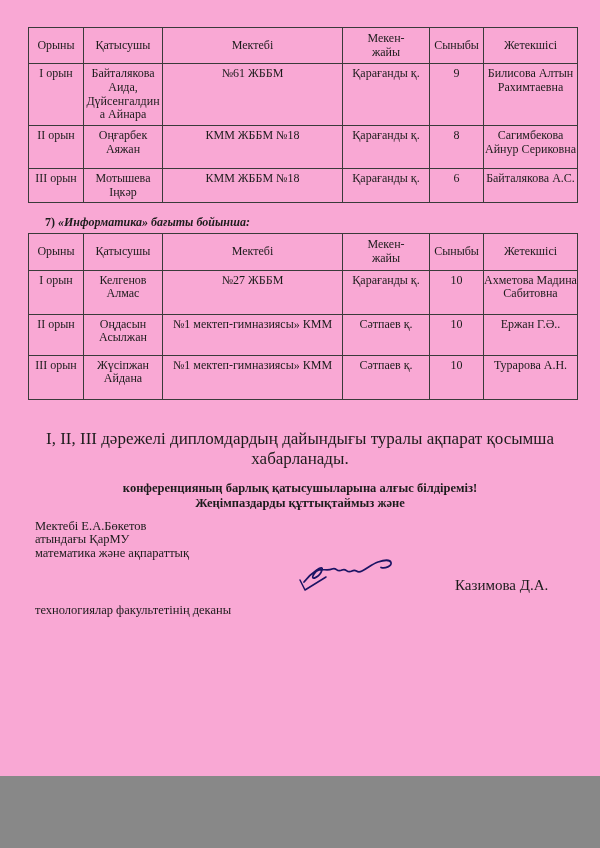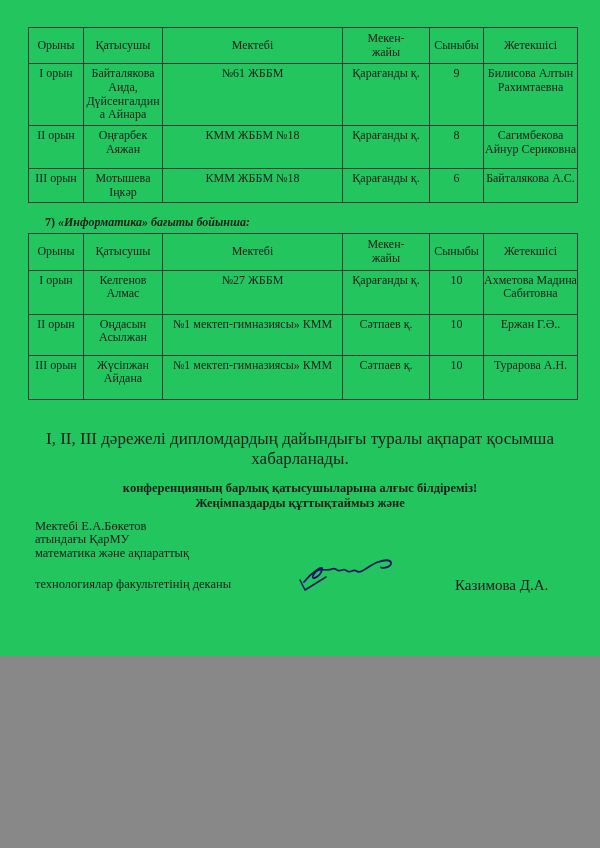--- a/index.html
+++ b/index.html
@@ -1,20 +1,20 @@
 <!DOCTYPE html>
 <html><head>
 <meta charset="utf-8">
 <style>
   * { margin:0; padding:0; box-sizing:border-box; }
   html,body { background:#888; }
   .page {
     position:relative;
-    width:600px; height:656px;
-    background:#22c55e;
+    width:600px; height:776px;
+    background:#f9a8d4;
     font-family:"Liberation Serif","DejaVu Serif",serif;
     color:#1c1c1c;
     margin:0 auto;
     overflow:hidden;
   }
   table.results {
     border-collapse:collapse;
     margin-left:28px;
     width:549px;
     table-layout:fixed;
@@ -65,21 +65,21 @@
     line-height:1.25;
   }
   .sig-org {
     position:absolute;
     left:35px; top:520px;
     font-size:12.5px;
     line-height:1.06;
   }
   .sig-dean {
     position:absolute;
-    left:35px; top:577px;
+    left:35px; top:603px;
     font-size:12.5px;
   }
   .sig-name {
     position:absolute;
     left:455px; top:577px;
     font-size:15px;
   }
   .sig-script {
     position:absolute;
     left:296px; top:549px;

